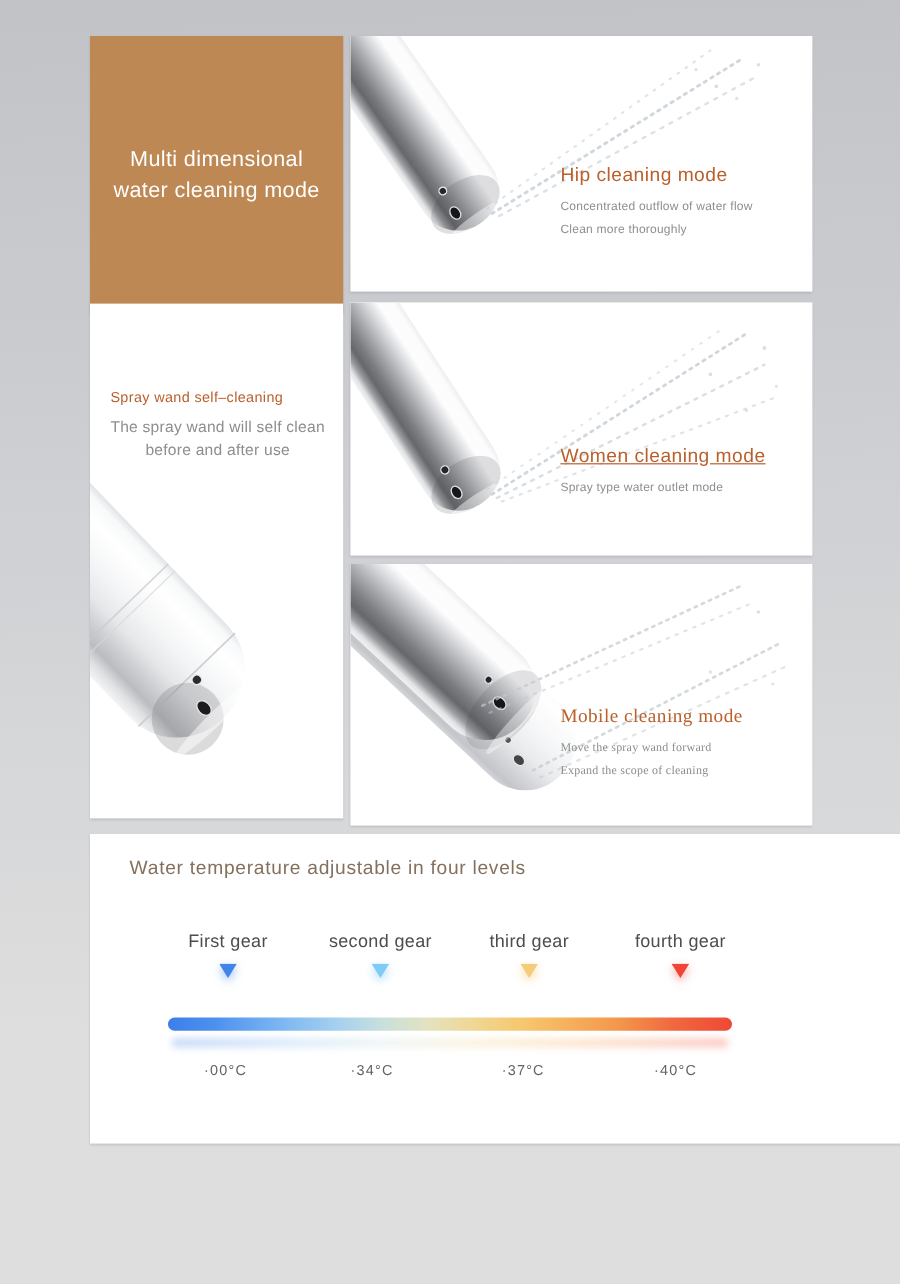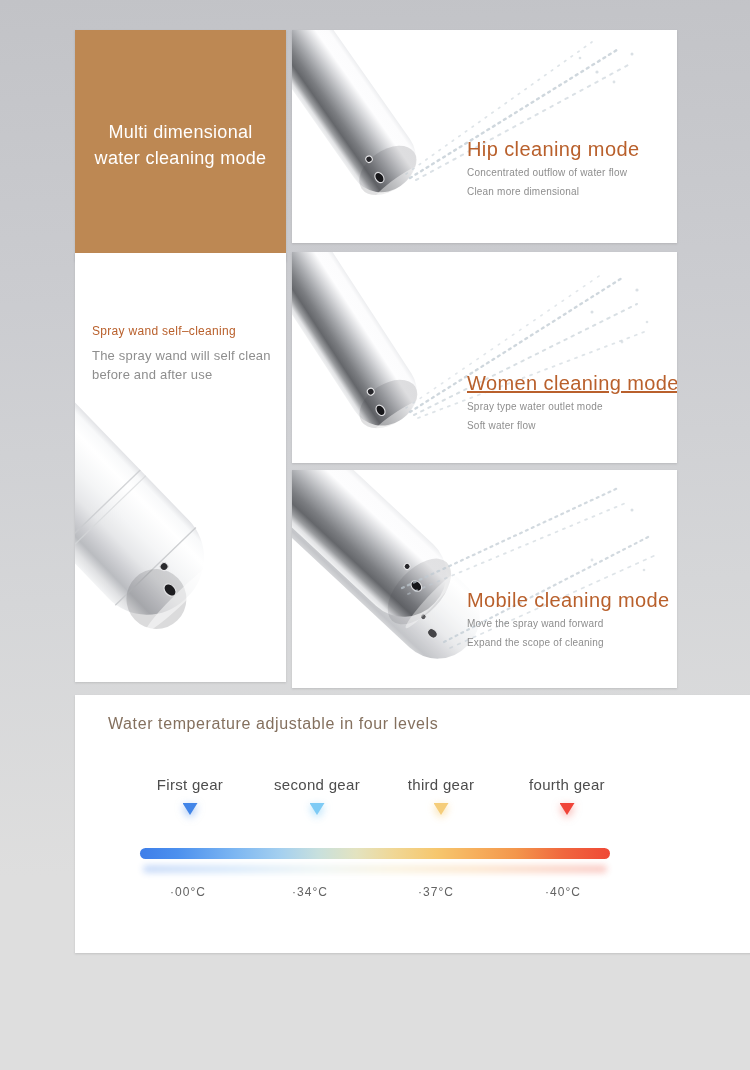--- a/index.html
+++ b/index.html
@@ -18,40 +18,40 @@
   }
   
   .card-intro{left:75px;top:30px;width:211px;height:231px;background:#bd8853;}
   .intro-title{
     position:absolute;left:0;top:89px;width:100%;text-align:center;
     color:#ffffff;font-size:18px;line-height:26px;letter-spacing:.3px;
   }
   
   .card-hip{left:292px;top:30px;width:385px;height:213px;}
   .card-women{left:292px;top:252px;width:385px;height:211px;}
-  .card-mobile{left:292px;top:470px;width:385px;height:218px;}
+  .card-mobile{left:292px;top:470px;width:385px;height:218px;font-family:Liberation Serif, serif;}
   .card-self{left:75px;top:253px;width:211px;height:429px;}
   .wand-svg{position:absolute;left:0;top:0;width:100%;height:100%;}
   .mode-title{
-    position:absolute;left:175px;color:#b9602c;font-size:20px;letter-spacing:.4px;white-space:nowrap;
+    position:absolute;left:175px;color:#b9602c;font-size:16px;letter-spacing:.4px;white-space:nowrap;
   }
   .mode-desc{
     position:absolute;left:175px;color:#8e8e8e;font-size:10px;line-height:19px;letter-spacing:.2px;white-space:nowrap;
   }
   .card-hip .mode-title{top:108px;}
   .card-hip .mode-desc{top:133px;}
   .card-women .mode-title{top:120px;}
   .card-women .mode-desc{top:145px;}
   .card-mobile .mode-title{top:119px;}
   .card-mobile .mode-desc{top:144px;}
   .self-title{
     position:absolute;left:17px;top:71px;color:#b9602c;font-size:12px;letter-spacing:.3px;white-space:nowrap;
   }
   .self-desc{
-    position:absolute;left:17px;top:93px;color:#8e8e8e;font-size:13px;line-height:19px;letter-spacing:.2px;white-space:nowrap;
+    position:absolute;left:17px;top:93px;color:#8e8e8e;font-size:13px;line-height:19px;letter-spacing:.2px;white-space:nowrap;text-align:center;
   }
   
   .card-temp{left:75px;top:695px;width:700px;height:258px;}
   .temp-title{
     position:absolute;left:33px;top:20px;font-size:16px;letter-spacing:.6px;color:#84705e;white-space:nowrap;
   }
   .gear-col{position:absolute;top:81px;width:130px;text-align:center;}
   .gear-col.c1{left:50px;}
   .gear-col.c2{left:177px;}
   .gear-col.c3{left:301px;}
@@ -149,21 +149,21 @@
         <line x1="114" y1="144" x2="300" y2="12" stroke-width="1.7" stroke-dasharray="1.6 6.5" opacity=".5"></line>
         <circle cx="305" cy="42" r="1.6" opacity=".6" stroke="none"></circle>
         <circle cx="322" cy="52" r="1.4" opacity=".55" stroke="none"></circle>
         <circle cx="288" cy="28" r="1.3" opacity=".55" stroke="none"></circle>
         <circle cx="340" cy="24" r="1.5" opacity=".6" stroke="none"></circle>
       </g>
     </svg>
     <div class="mode-title" style="color: rgb(185, 96, 44);">Hip cleaning mode</div>
     <div class="mode-desc">
       <div>Concentrated outflow of water flow</div>
-      <div>Clean more dimensional</div>
+      <div>Clean more thoroughly</div>
     </div>
   </div>
 
   <div class="card card-self">
     <svg class="wand-svg" viewBox="0 0 211 429" aria-hidden="true">
       <g transform="translate(0,230) rotate(46)">
         <rect x="-280" y="-56" width="440" height="112" rx="54" fill="url(#porcelainGrad)"></rect>
         <line x1="36" y1="-56" x2="36" y2="56" stroke="#c9cbce" stroke-width="1.4" opacity=".8"></line>
         <line x1="44" y1="-56" x2="44" y2="56" stroke="#d6d8da" stroke-width="1.2" opacity=".7"></line>
         <line x1="-72" y1="-56" x2="-72" y2="56" stroke="#cfd1d4" stroke-width="1.3" opacity=".6"></line>
@@ -197,21 +197,20 @@
         <line x1="114" y1="156" x2="310" y2="22" stroke-width="1.6" stroke-dasharray="1.6 7" opacity=".45"></line>
         <circle cx="300" cy="60" r="1.5" opacity=".6" stroke="none"></circle>
         <circle cx="330" cy="90" r="1.4" opacity=".5" stroke="none"></circle>
         <circle cx="345" cy="38" r="1.6" opacity=".6" stroke="none"></circle>
         <circle cx="355" cy="70" r="1.3" opacity=".5" stroke="none"></circle>
       </g>
     </svg>
     <div class="mode-title" style="color: rgb(185, 96, 44); text-decoration: underline;">Women cleaning mode</div>
     <div class="mode-desc">
       <div>Spray type water outlet mode</div>
-      <div>Soft water flow</div>
     </div>
   </div>
 
   <div class="card card-mobile">
     <svg class="wand-svg" viewBox="0 0 385 218" aria-hidden="true">
       <g transform="translate(8,18) rotate(43)" opacity=".85">
         <rect x="-180" y="-42" width="410" height="84" rx="41" fill="url(#porcelainGrad)"></rect>
         <circle cx="178" cy="10" r="2.8" fill="#3a3a3e" stroke="#ececee" stroke-width="1"></circle>
         <ellipse cx="196" cy="16" rx="5.2" ry="4" fill="#242428" stroke="#e4e4e6" stroke-width="1"></ellipse>
       </g>

